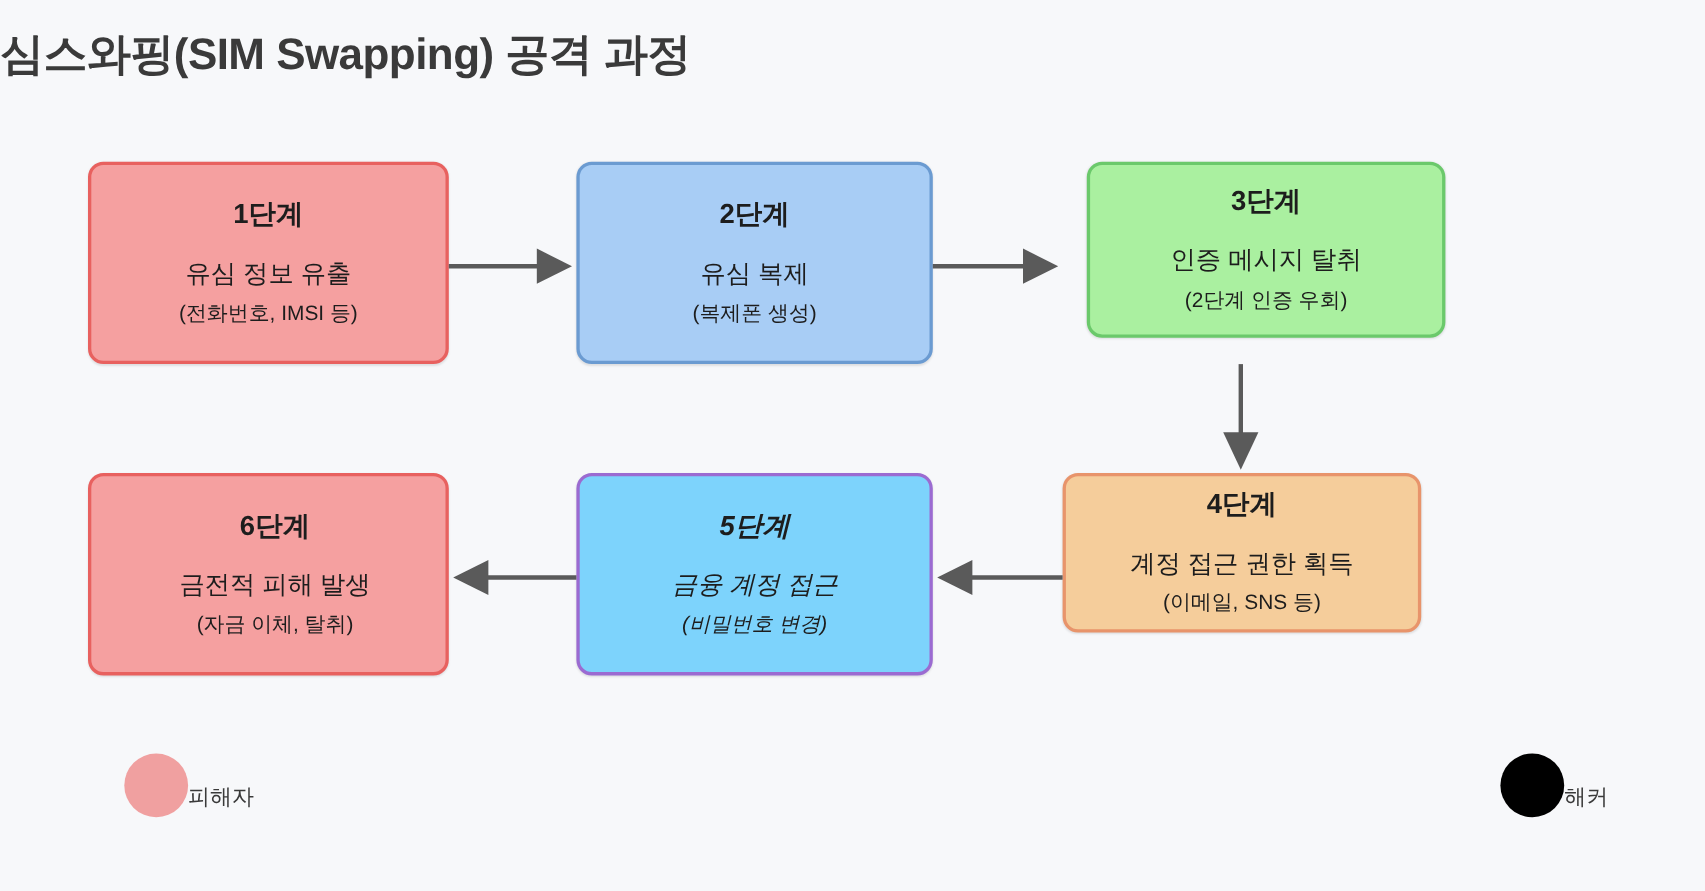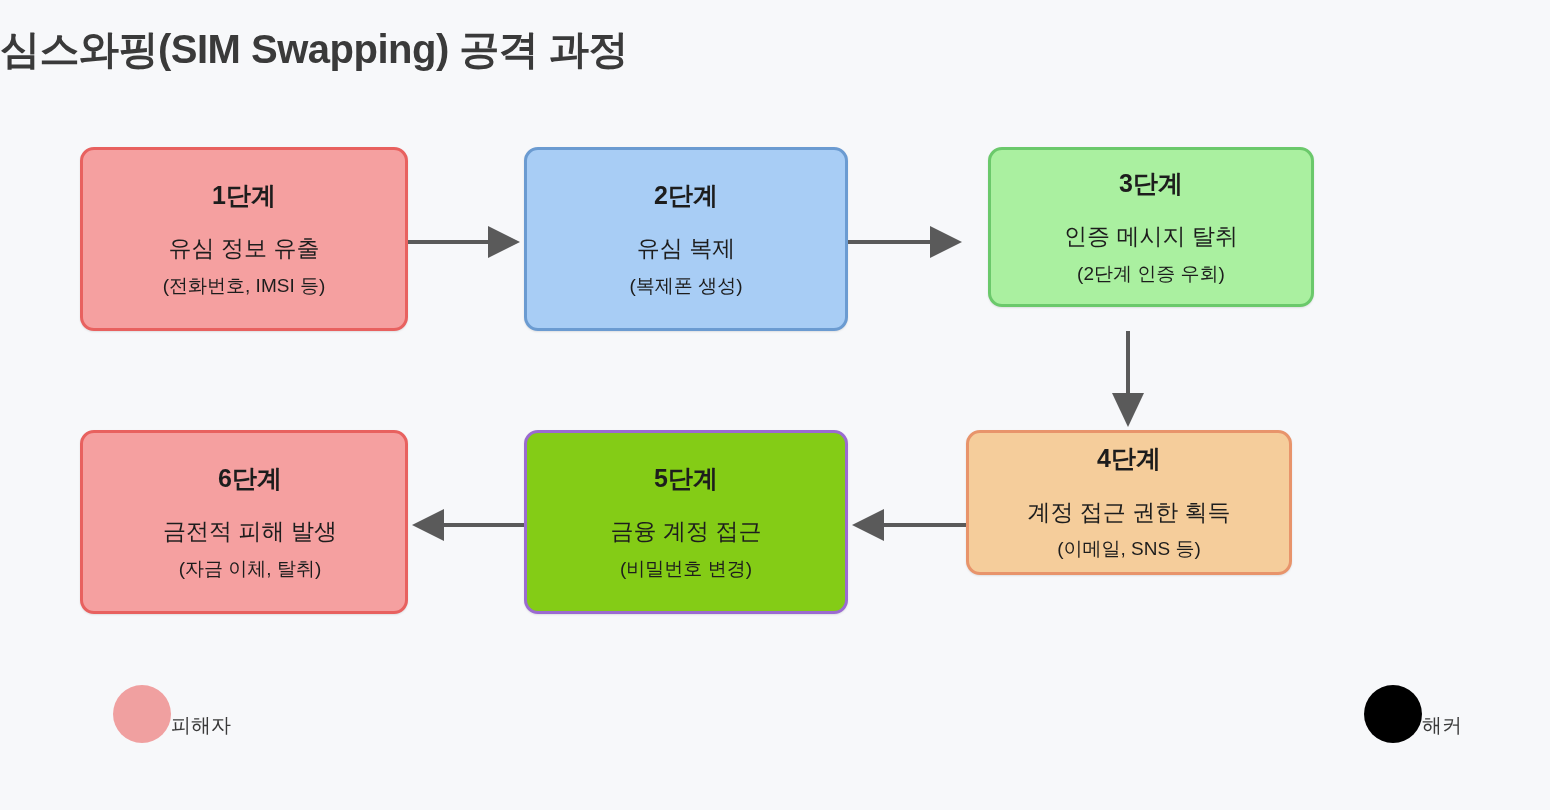--- a/index.html
+++ b/index.html
@@ -128,21 +128,21 @@
     <div class="desc">인증 메시지 탈취</div>
     <div class="note">(2단계 인증 우회)</div>
   </div>
 
   <div class="node" id="node-4" style="background: rgb(245, 205, 155); border-color: rgb(232, 148, 107); color: rgb(29, 29, 29);">
     <div class="step">4단계</div>
     <div class="desc">계정 접근 권한 획득</div>
     <div class="note">(이메일, SNS 등)</div>
   </div>
 
-  <div class="node" id="node-5" style="background: #84cc16; border-color: rgb(155, 107, 209); color: rgb(29, 29, 29);">
+  <div class="node" id="node-5" style="background: #7dd3fc; border-color: rgb(155, 107, 209); color: rgb(29, 29, 29); font-style: italic;">
     <div class="step">5단계</div>
     <div class="desc">금융 계정 접근</div>
     <div class="note">(비밀번호 변경)</div>
   </div>
 
   <div class="node" id="node-6" style="background: rgb(245, 160, 160); border-color: rgb(232, 97, 95); color: rgb(29, 29, 29); padding-left: 12px;">
     <div class="step">6단계</div>
     <div class="desc">금전적 피해 발생</div>
     <div class="note">(자금 이체, 탈취)</div>
   </div>

